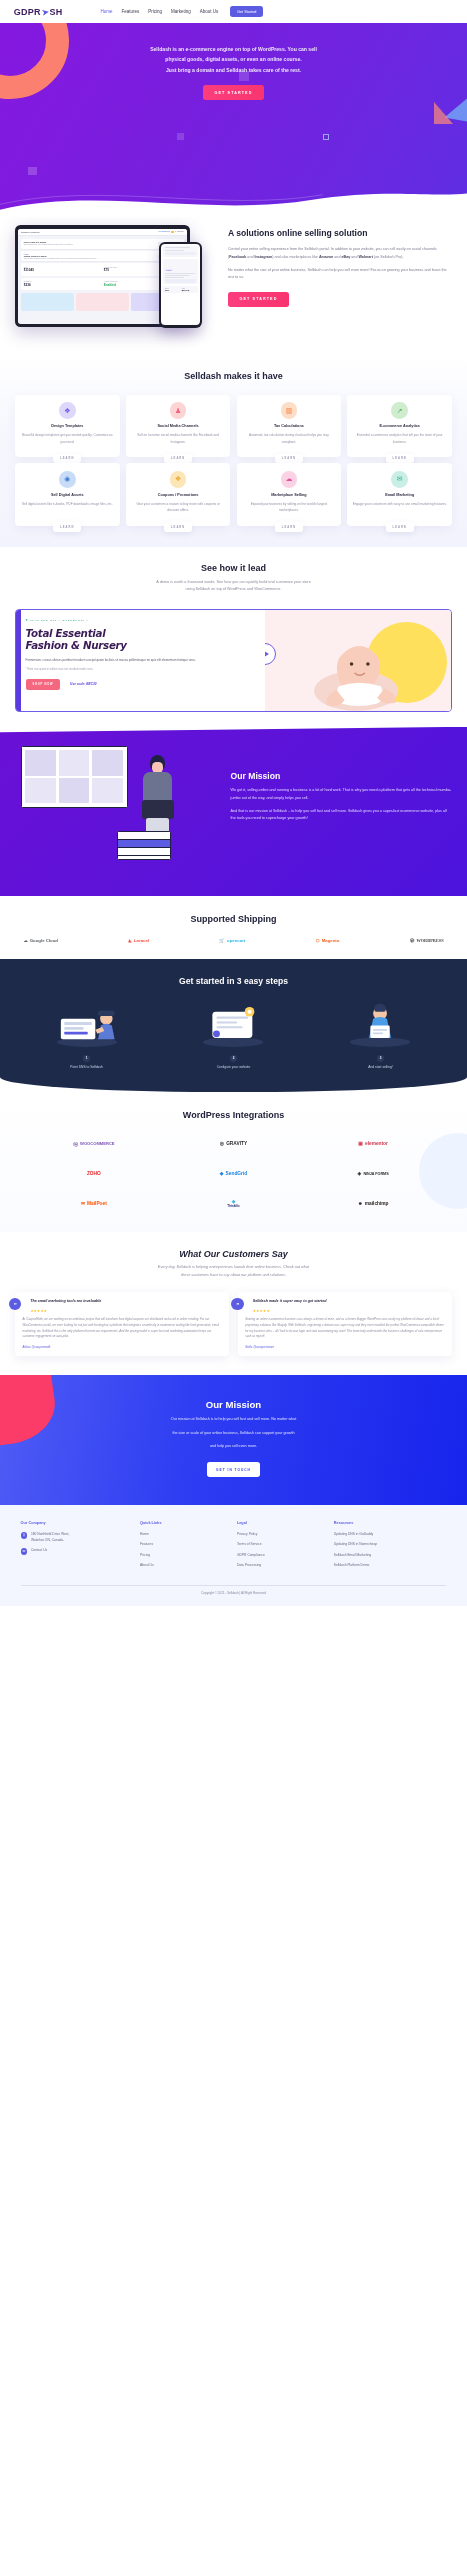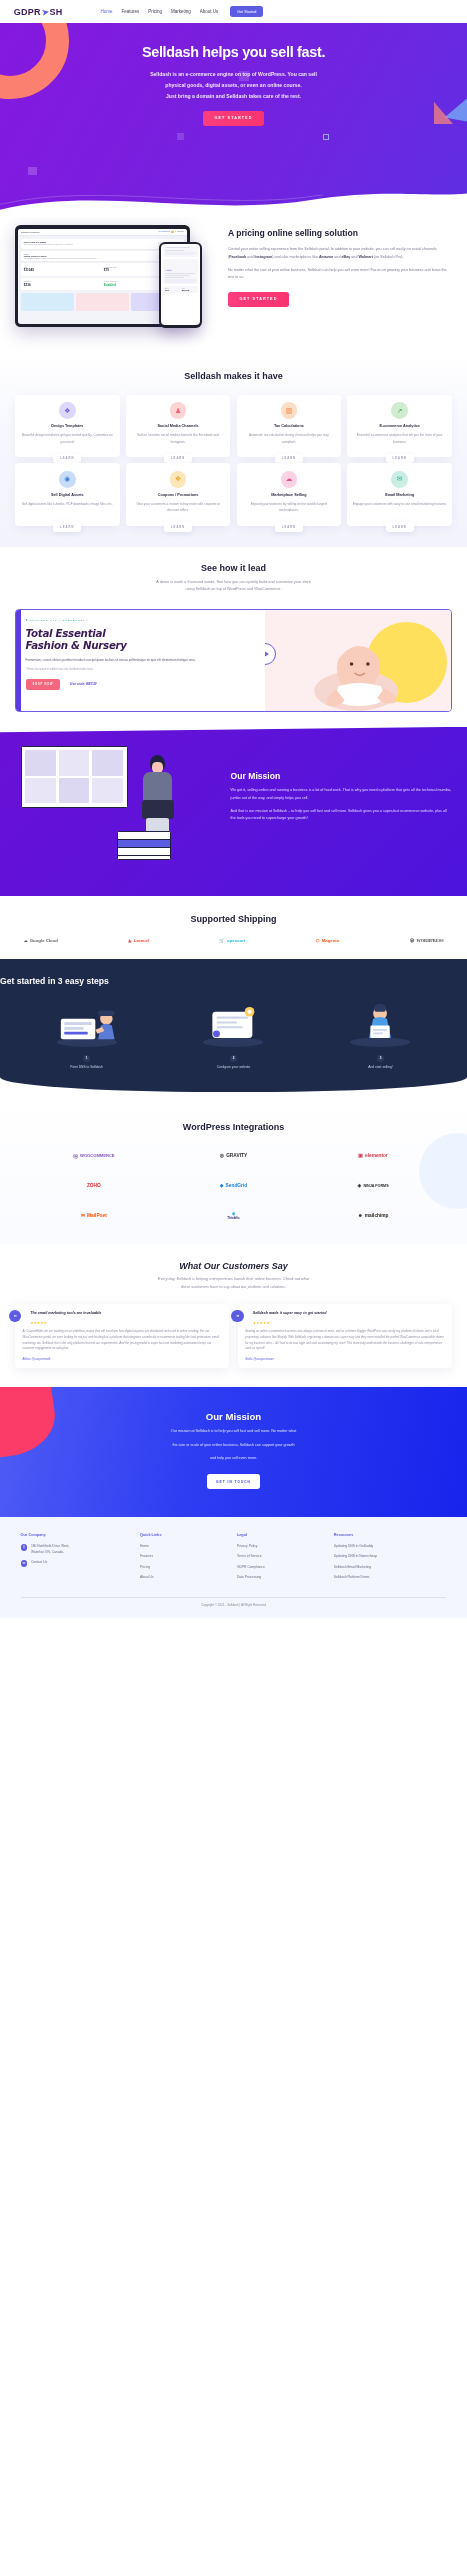--- a/index.html
+++ b/index.html
@@ -157,29 +157,29 @@
   
   .platforms { background:#fff; padding:18px 0 16.5px; }
   .plat-row { display:flex; align-items:center; justify-content:space-between; padding:0 23.4px; margin-top:13.7px;}
   .plat { font-size:4.3px; color:#6f6f85; font-weight:bold; display:flex; align-items:center; gap:2.1px; white-space:nowrap;}
 
   
   .steps {
     background:#1d2a4a; border-radius:0 0 46% 46%/0 0 15px 15px;
     padding:16.5px 0 23.4px; position:relative;
   }
-  .steps h2 { text-align:left; font-size:8.6px; color:#fff; font-weight:bold;}
+  .steps h2 { text-align:center; font-size:8.6px; color:#fff; font-weight:bold;}
   .steps-row { display:flex; padding:0 16.5px; margin-top:12.4px; gap:6.9px;}
   .step { flex:1; text-align:center; }
   .step-art { height:51px; position:relative; margin-bottom:5.5px;}
   .step-num { width:6.9px;height:6.9px;border-radius:50%;background:#2b3a5e;color:#fff;font-size:3px;display:flex;align-items:center;justify-content:center;margin:0 auto 3.4px;font-weight:bold;}
   .step-lbl { font-size:3.3px; color:#c9d2e6; }
 
   
-  .wp { background:linear-gradient(180deg,#fff 0%,#fafbff 100%); padding:30px 0 19px; position:relative; overflow:hidden;}
+  .wp { background:linear-gradient(180deg,#fff 0%,#fafbff 100%); padding:18px 0 19px; position:relative; overflow:hidden;}
   .wp-circle { position:absolute; right:-27.5px; top:41px; width:76px;height:76px;border-radius:50%;background:#eef4ff;}
   .wp-grid { display:grid; grid-template-columns:repeat(3,1fr); gap:11px 6.9px; padding:0 27.5px; margin-top:13.7px; position:relative; z-index:2;}
   .wp-item { display:flex; align-items:center; justify-content:center; height:19px; font-size:4.8px; font-weight:bold; gap:2.1px;}
 
   
   .testi { background:#fff; padding:16.5px 0 19px;font-style:italic;}
   .testi-row { display:flex; gap:8.2px; padding:0 15px; margin-top:12.4px;}
   .tcard { flex:1; background:#fff; border-radius:4.1px; box-shadow:0 2.1px 11px rgba(90,90,160,.1); padding:7.6px; position:relative;}
   .quote-mark { position:absolute; left:-6.2px; top:6.2px; width:12.4px;height:12.4px;border-radius:50%;background:#5b5ce2;color:#fff;font-size:6.2px;display:flex;align-items:center;justify-content:center;font-family:"Liberation Serif",serif;font-weight:bold;}
   .tcard h4 { font-size:3.7px;font-weight:bold;color:#2a2a40;margin-left:7.6px;line-height:1.6;margin-bottom:3.4px;}
@@ -230,21 +230,20 @@
 
   <div class="hero">
     <div class="hero-blob"></div>
     <div class="hero-tri"></div>
     <div class="hero-tri2"></div>
     <div class="sq" style="left:239px;top:48px;width:9.6px;height:9.6px"></div>
     <div class="sq" style="left:177px;top:110px;width:6.9px;height:6.9px"></div>
     <div class="sq b" style="left:323px;top:111px;width:5.5px;height:5.5px"></div>
     <div class="sq" style="left:27.5px;top:144px;width:9.6px;height:8.2px;background:rgba(255,255,255,.2)"></div>
     <div class="hero-inner">
-      <h1>Selldash helps you sell fast.</h1>
       <p>Selldash is an e-commerce engine on top of WordPress. You can sell</p>
       <p>physical goods, digital assets, or even an online course.</p>
       <p>Just bring a domain and Selldash takes care of the rest.</p>
       <button class="btn-pink">GET STARTED</button>
     </div>
     <svg class="hero-wave" viewBox="0 0 680 60" preserveAspectRatio="none">
       <path d="M0,48 C140,14 300,58 450,34 C560,16 630,30 680,24 L680,60 L0,60 Z" fill="#ffffff"></path>
       <path d="M0,40 C150,6 320,52 470,26" stroke="rgba(255,255,255,.3)" fill="none" stroke-width="1"></path>
     </svg>
   </div>
@@ -328,21 +327,21 @@
                   <div style="font-size:1.2px;color:#9a9ab0">Sales</div>
                   <div style="font-size:2.3px;font-weight:bold;color:#25253a">$11045</div>
                 </div>
               </div>
             </div>
           </div>
         </div>
       </div>
 
       <div class="right-col">
-        <h2>A pricing online selling solution</h2>
+        <h2>A solutions online selling solution</h2>
         <p><span>Control your entire selling experience from the Selldash portal. In addition to your website, you can sell easily on social channels (</span><b>Facebook</b><span> and </span><b>Instagram</b><span>) and also marketplaces like </span><b>Amazon</b><span> and </span><b>eBay</b><span> and </span><b>Walmart</b><span> (on Selldash Pro).</span></p>
         <p>No matter what the size of your online business, Selldash can help you sell even more! Focus on growing your business and leave the rest to us.</p>
         <button class="btn-pink" style="margin-top:4.1px">GET STARTED</button>
       </div>
     </div>
   </div>
 
   <div class="features-sec">
     <div class="sec-title">Selldash makes it have</div>
     <div class="grid">

